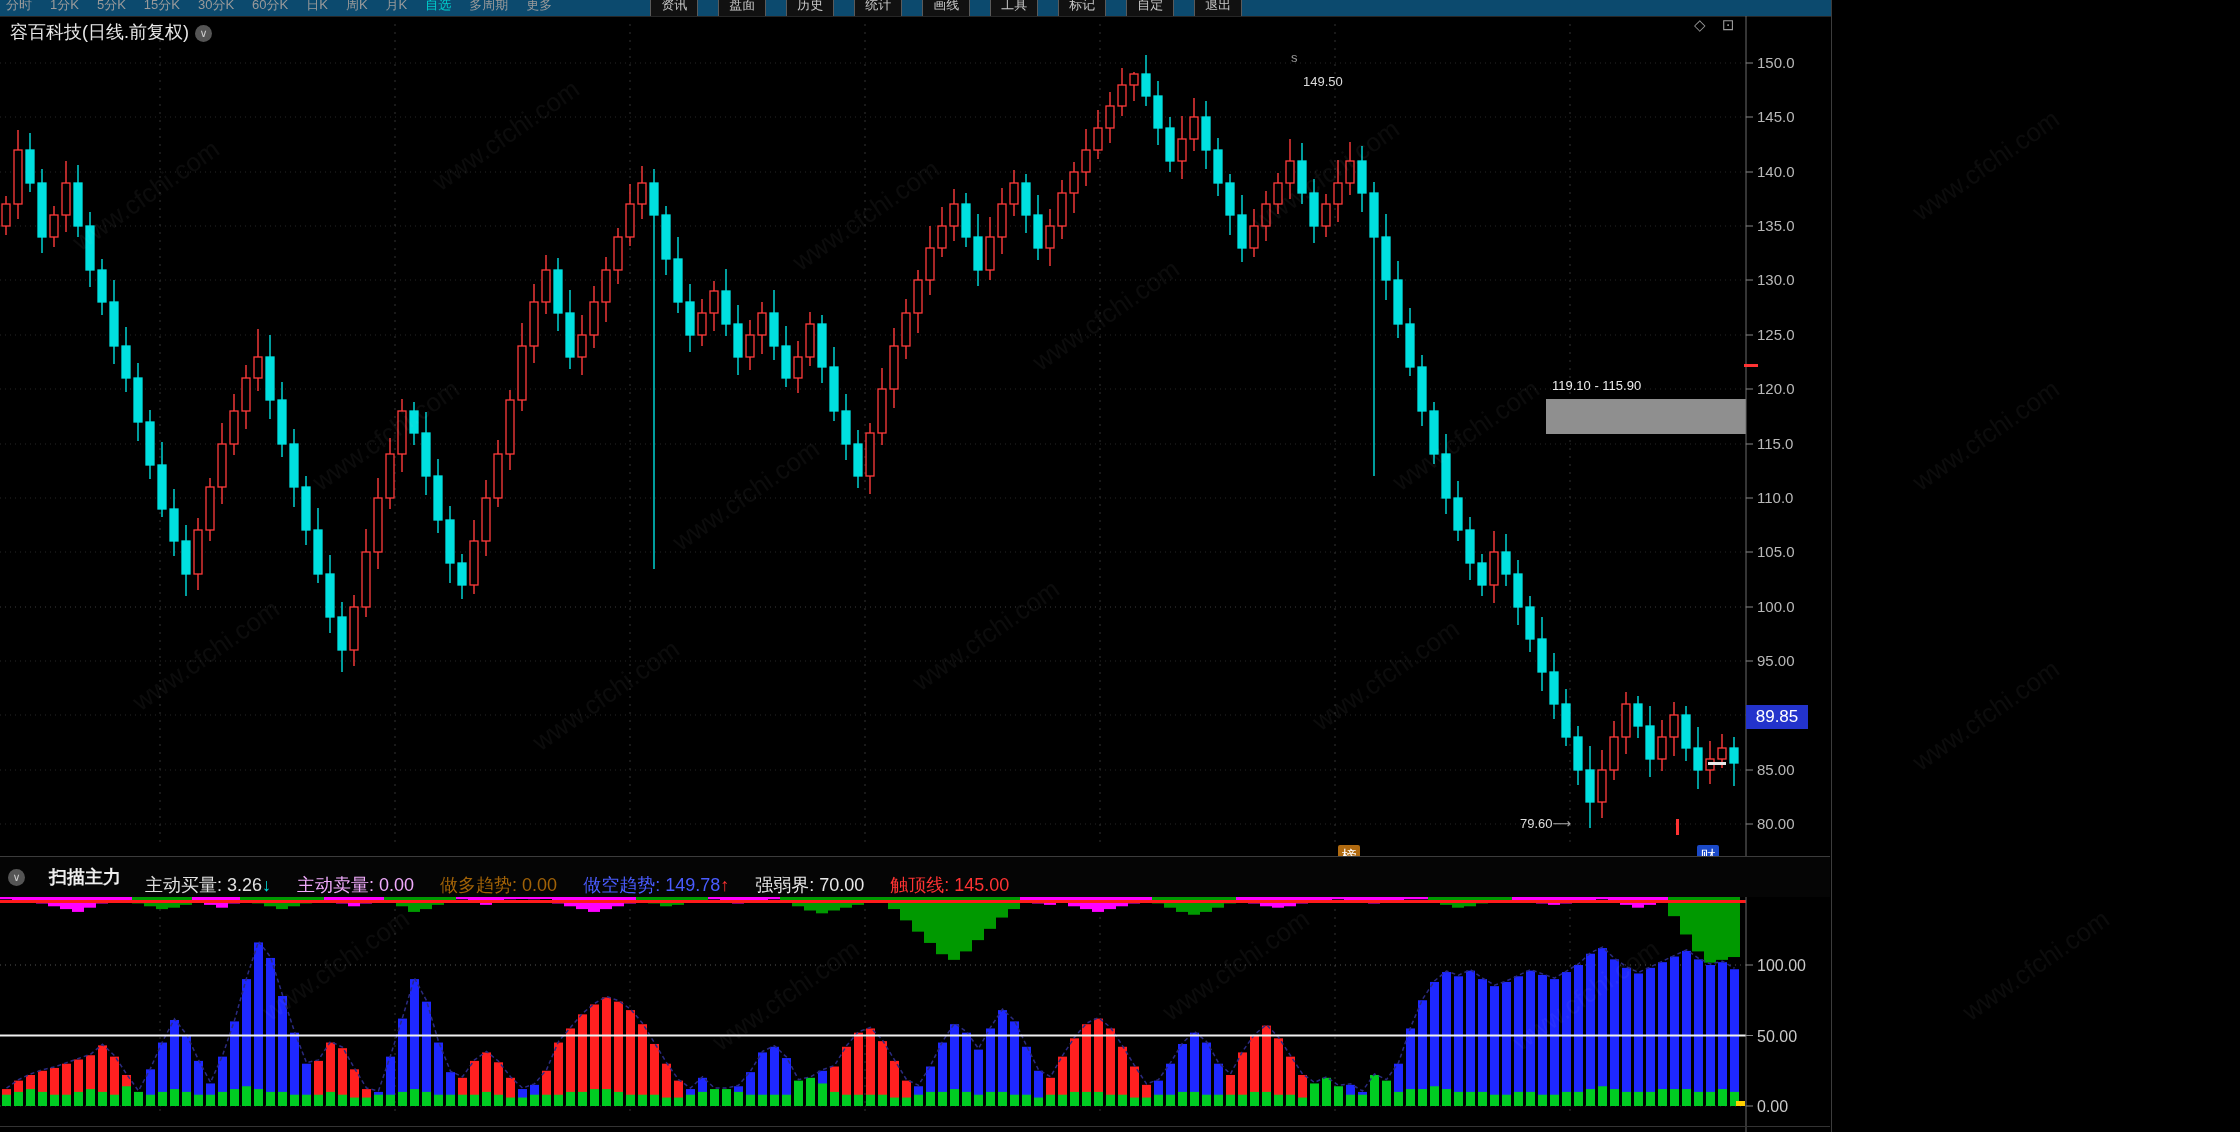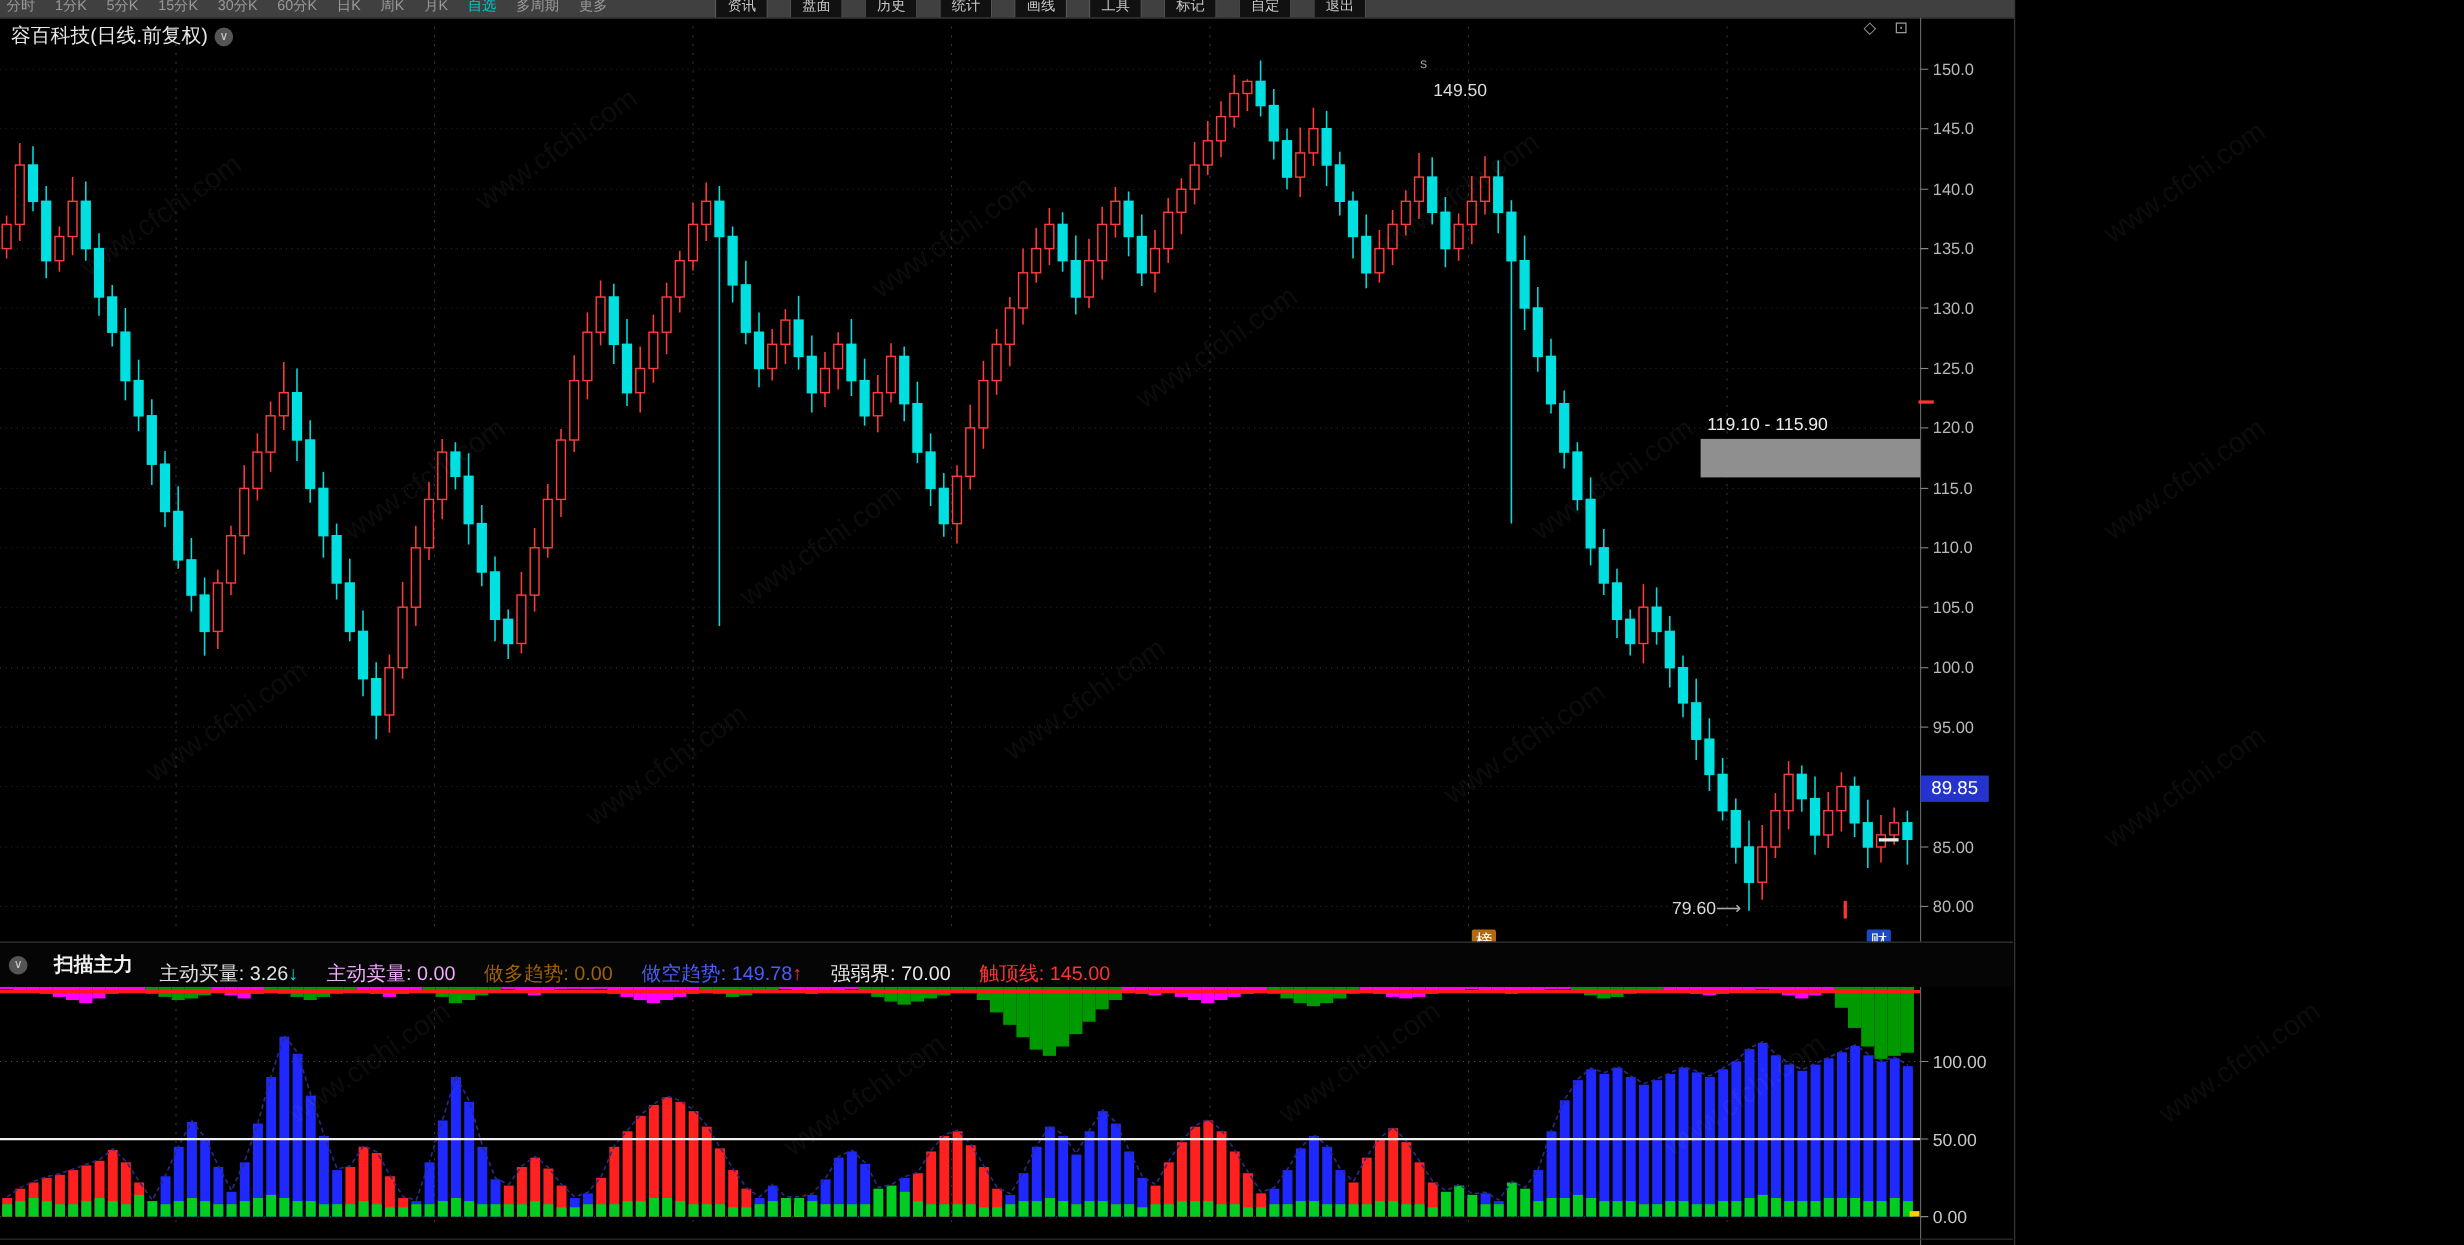--- a/index.html
+++ b/index.html
@@ -1,32 +1,32 @@
 <!DOCTYPE html>
 <html><head>
 <meta charset="utf-8">
 <style>
   html,body{margin:0;padding:0;background:#000;}
   #screen{position:relative;width:2240px;height:1132px;background:#000;overflow:hidden;
           font-family:"Liberation Sans","DejaVu Sans",sans-serif;color:#ccc;}
   .abs{position:absolute;}
   
-  #topbar{position:absolute;left:0;top:0;width:2100px;height:16px;background:#404040;
+  #topbar{position:absolute;left:0;top:0;width:2100px;height:16px;background:#0c4a6e;
           border-bottom:1px solid #262626;overflow:hidden;}
   #topbar-inner{display:flex;align-items:center;gap:18px;margin-top:-7px;padding-left:6px;white-space:nowrap;}
   .tb-item{font-size:13px;color:#9a9a9a;}
   .tb-item.active{color:#00cccc;}
   .tb-btn{font-size:13px;color:#c8c8c8;border:1px solid #5a5a5a;background:#111;
           padding:2px 10px;margin-left:2px;}
   
   #chart-title{position:absolute;left:10px;top:20px;font-size:18px;color:#e8e8e8;}
   .circ-icon{display:inline-block;width:17px;height:17px;border-radius:50%;background:#555;
              color:#ccc;font-size:11px;line-height:17px;text-align:center;vertical-align:middle;margin-left:6px;}
   
-  .anno{position:absolute;color:#dcdcdc;font-size:16px;}
+  .anno{position:absolute;color:#dcdcdc;font-size:13px;}
   .wm{position:absolute;color:rgba(210,210,210,0.055);font-size:26px;transform:rotate(-35deg);
       pointer-events:none;white-space:nowrap;}
   .badge-sq{position:absolute;width:22px;height:22px;font-size:15px;line-height:22px;text-align:center;
             color:#fff;border-radius:2px;}
   
   #ind-header{position:absolute;left:0;top:856px;width:1830px;height:41px;background:#050505;
               border-top:1px solid #3c3c3c;display:flex;align-items:center;gap:24px;padding-left:8px;box-sizing:border-box;}
   #ind-header .fld{font-size:18px;white-space:nowrap;}
   
   #rpanel{position:absolute;left:1831px;top:0;width:409px;height:1132px;background:#000;

